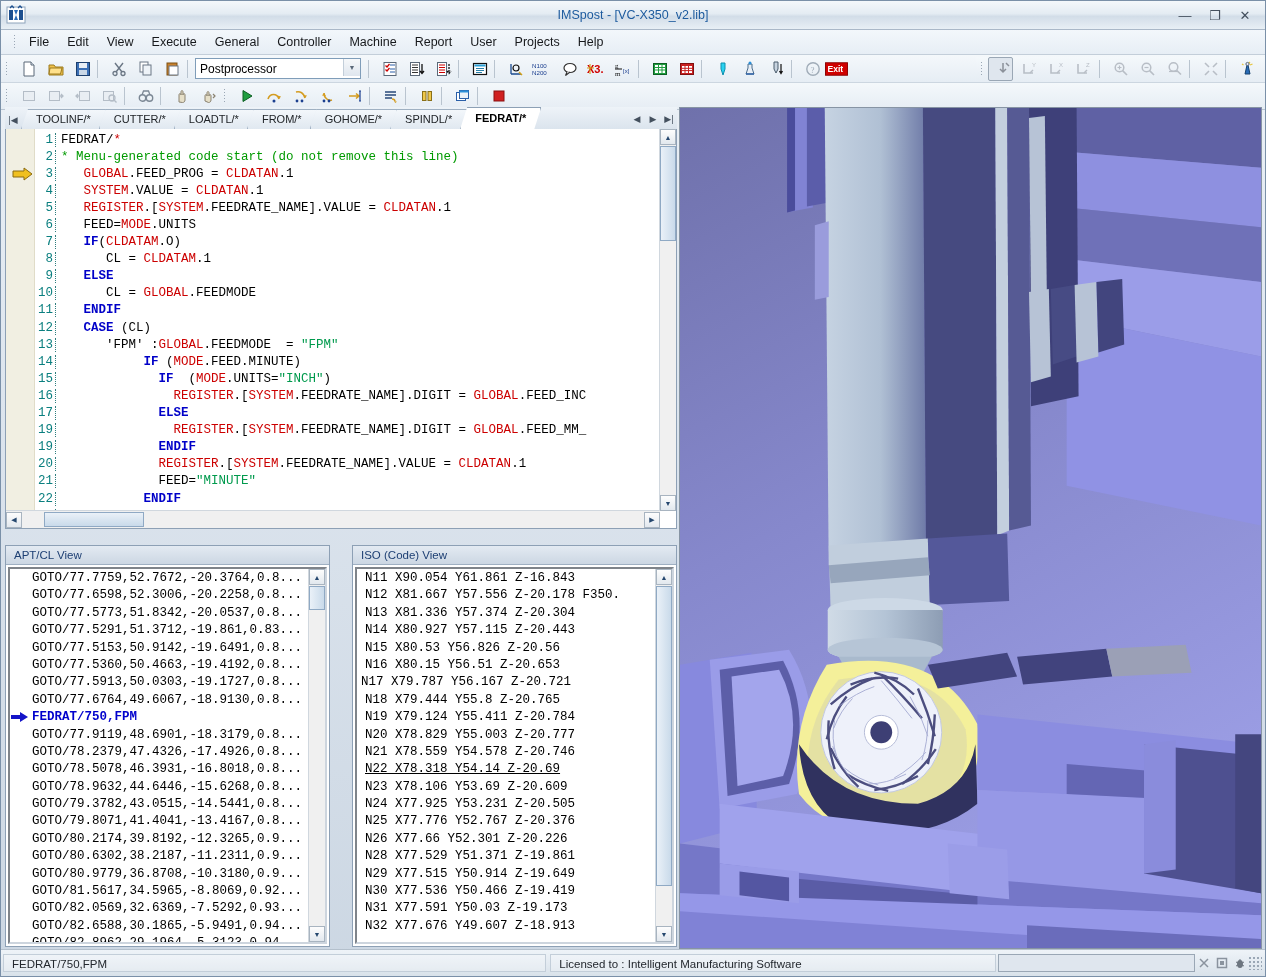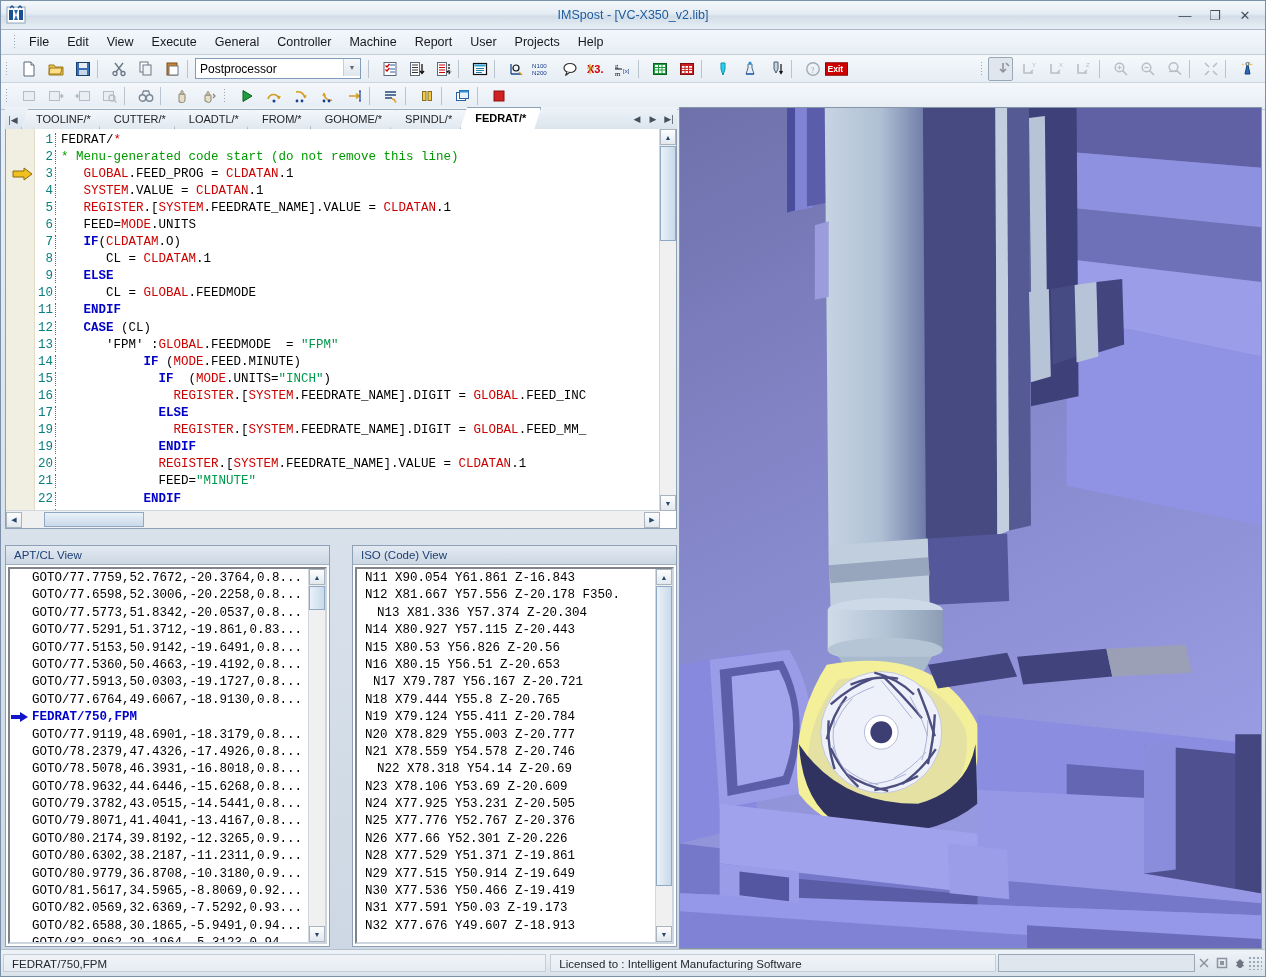--- a/index.html
+++ b/index.html
@@ -675,30 +675,30 @@
             </div>
           </div>
         </div>
 
         <div class="panel">
           <div class="panel-title">ISO (Code) View</div>
           <div class="panel-body">
             <div class="list" id="iso-list" style="padding-left:0">
                 <div class="li" style="padding-left: 8px;">N11 X90.054 Y61.861 Z-16.843</div>
                 <div class="li" style="padding-left: 8px;">N12 X81.667 Y57.556 Z-20.178 F350.</div>
-                <div class="li" style="padding-left: 20px;">N13 X81.336 Y57.374 Z-20.304</div>
+                <div class="li" style="padding-left: 8px;">N13 X81.336 Y57.374 Z-20.304</div>
                 <div class="li" style="padding-left: 8px;">N14 X80.927 Y57.115 Z-20.443</div>
                 <div class="li" style="padding-left: 8px;">N15 X80.53 Y56.826 Z-20.56</div>
                 <div class="li" style="padding-left: 8px;">N16 X80.15 Y56.51 Z-20.653</div>
-                <div class="li" style="padding-left: 4px; margin-left: 12px;">N17 X79.787 Y56.167 Z-20.721</div>
+                <div class="li" style="padding-left: 4px;">N17 X79.787 Y56.167 Z-20.721</div>
                 <div class="li" style="padding-left: 8px;">N18 X79.444 Y55.8 Z-20.765</div>
                 <div class="li" style="padding-left: 8px;">N19 X79.124 Y55.411 Z-20.784</div>
                 <div class="li" style="padding-left: 8px;">N20 X78.829 Y55.003 Z-20.777</div>
                 <div class="li" style="padding-left: 8px;">N21 X78.559 Y54.578 Z-20.746</div>
-                <div class="li" style="padding-left: 20px;">N22 X78.318 Y54.14 Z-20.69</div>
+                <div class="li" style="padding-left: 8px; text-decoration: underline;">N22 X78.318 Y54.14 Z-20.69</div>
                 <div class="li" style="padding-left: 8px;">N23 X78.106 Y53.69 Z-20.609</div>
                 <div class="li" style="padding-left: 8px;">N24 X77.925 Y53.231 Z-20.505</div>
                 <div class="li" style="padding-left: 8px;">N25 X77.776 Y52.767 Z-20.376</div>
                 <div class="li" style="padding-left: 8px;">N26 X77.66 Y52.301 Z-20.226</div>
                 <div class="li" style="padding-left: 8px;">N28 X77.529 Y51.371 Z-19.861</div>
                 <div class="li" style="padding-left: 8px;">N29 X77.515 Y50.914 Z-19.649</div>
                 <div class="li" style="padding-left: 8px;">N30 X77.536 Y50.466 Z-19.419</div>
                 <div class="li" style="padding-left: 8px;">N31 X77.591 Y50.03 Z-19.173</div>
                 <div class="li" style="padding-left: 8px;">N32 X77.676 Y49.607 Z-18.913</div>
               </div>

